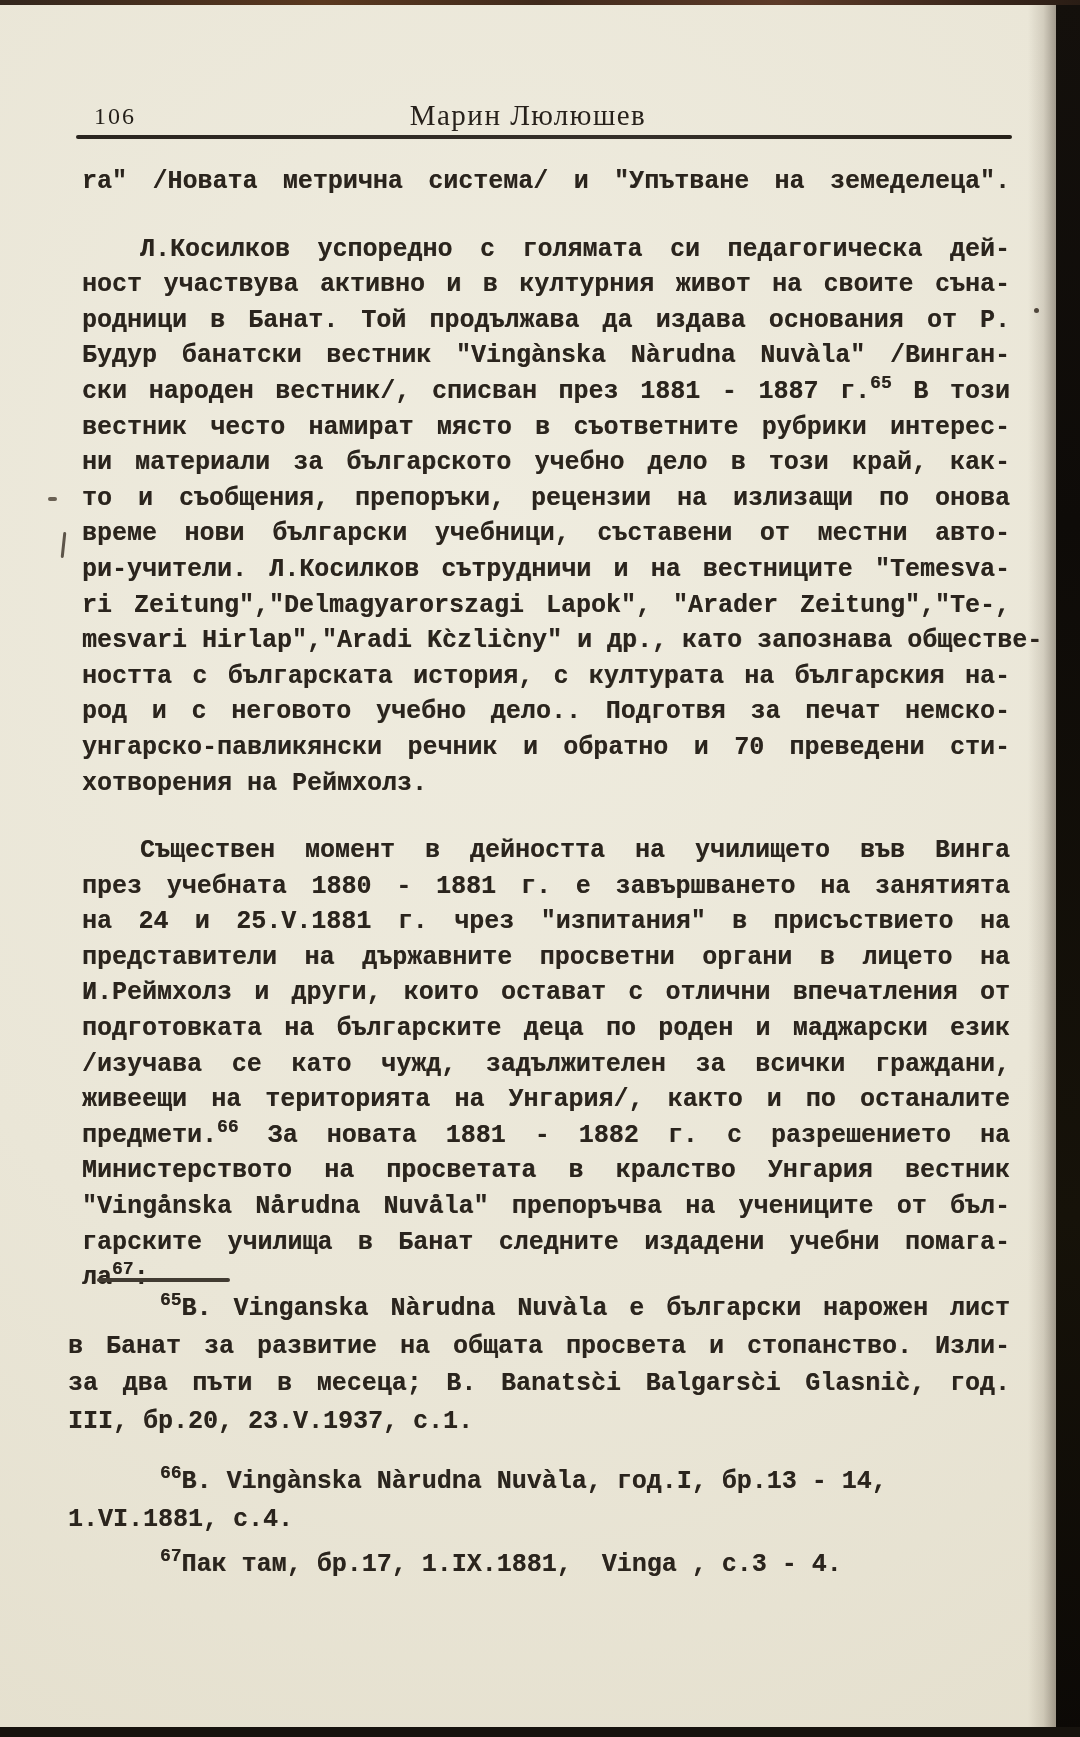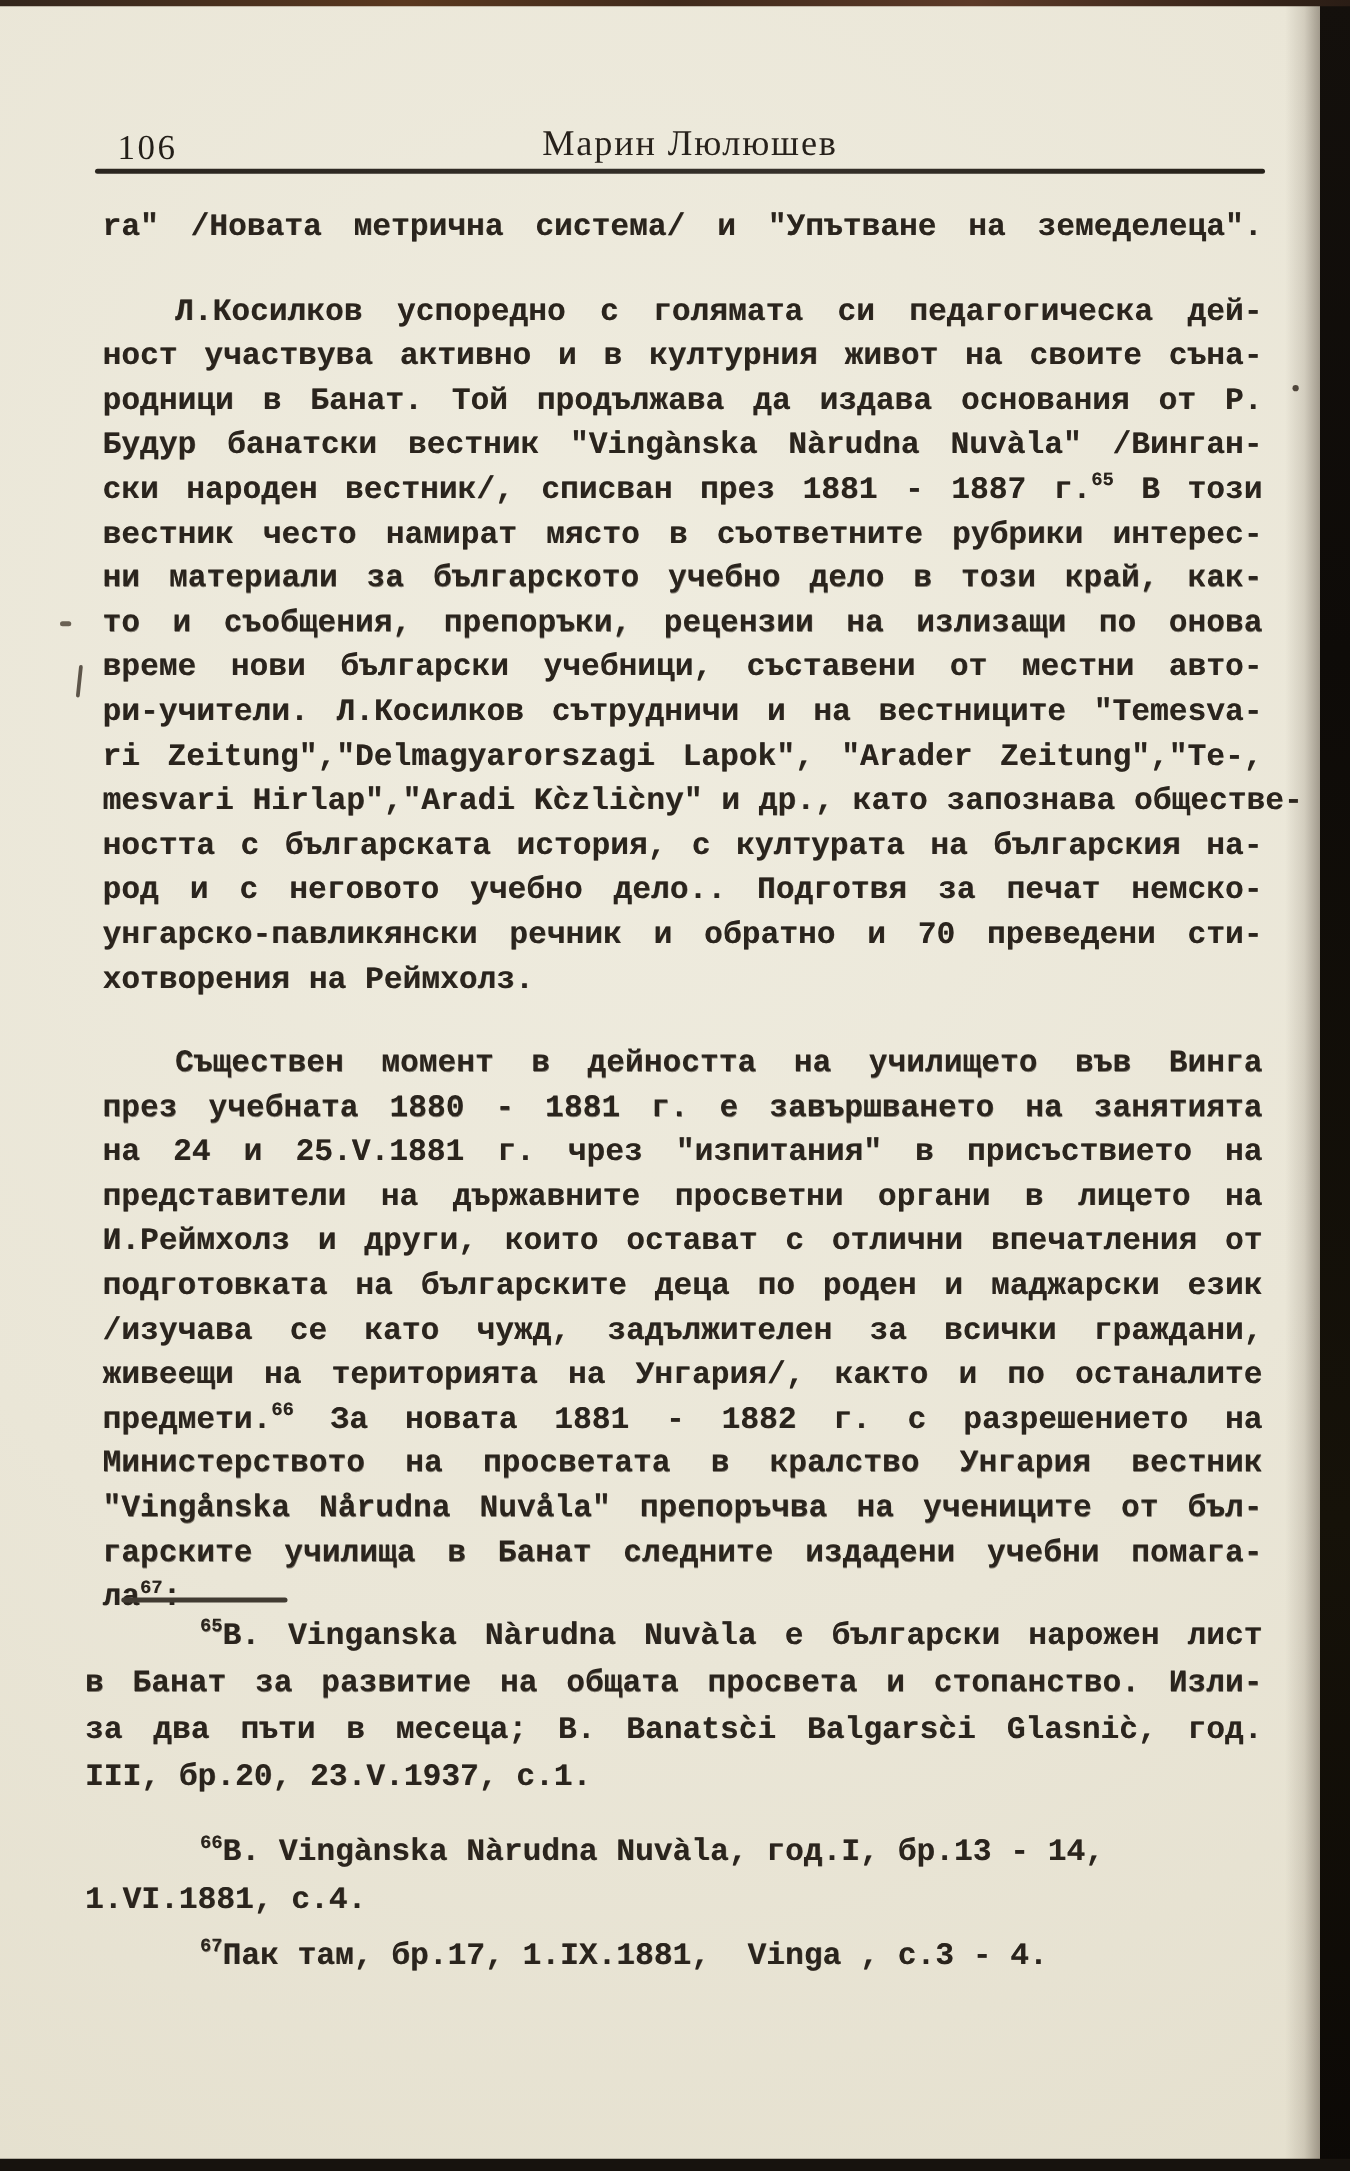--- a/index.html
+++ b/index.html
@@ -27,43 +27,43 @@
     background: linear-gradient(90deg, rgba(86,72,56,0) 0%, rgba(86,72,56,0.16) 55%, rgba(60,48,36,0.42) 100%);
   }
   .edge-bottom {
     position: absolute; left: 0; bottom: 0; width: 100%; height: 10px;
     background: #17130e;
   }
   
   .page-number {
     position: absolute; left: 94px; top: 103px;
     font-family: "Liberation Serif", "DejaVu Serif", serif;
-    font-size: 28px; letter-spacing: 2px; color: #231e18; text-align: right;
+    font-size: 24px; letter-spacing: 2px; color: #231e18; text-align: right;
   }
   .header-title {
     position: absolute; left: 0; top: 99px; width: 1056px; text-align: center;
     font-family: "Liberation Serif", "DejaVu Serif", serif;
-    font-size: 29px; letter-spacing: 1.5px; color: #27211b; margin-left: 24px;
+    font-size: 29px; letter-spacing: 1.5px; color: #27211b;
   }
   .header-rule {
     position: absolute; left: 76px; top: 135px; width: 936px; height: 4px;
     background: linear-gradient(90deg, #2a251f, #35302a 60%, #262119);
     border-radius: 2px;
   }
   
   .bodytext {
     position: absolute; left: 82px; top: 164px; width: 928px;
     font-size: 25px; line-height: 35.6px; font-weight: 700;
     text-shadow: 0.3px 0.3px 0.4px rgba(42,35,27,0.55);
   }
   .line { text-align: justify; text-align-last: justify; }
   .line.nofill { text-align: left; text-align-last: left; white-space: pre; }
   .line.indent { padding-left: 58px; margin-top: 32px; }
   .fnref {
-    font-size: 15px; line-height: 0; vertical-align: 10px; font-weight: 700; font-family: Liberation Mono, monospace;
+    font-size: 18px; line-height: 0; vertical-align: 10px; font-weight: 700; font-family: Liberation Mono, monospace;
   }
   
   .fn-sep {
     position: absolute; left: 97px; top: 1278px; width: 133px; height: 3.5px;
     background: #413b32; border-radius: 2px;
   }
   .footnotes {
     position: absolute; left: 68px; top: 1290px; width: 942px;
     font-size: 25px; line-height: 37.5px; font-weight: 700;
     text-shadow: 0.3px 0.3px 0.4px rgba(42,35,27,0.55);

